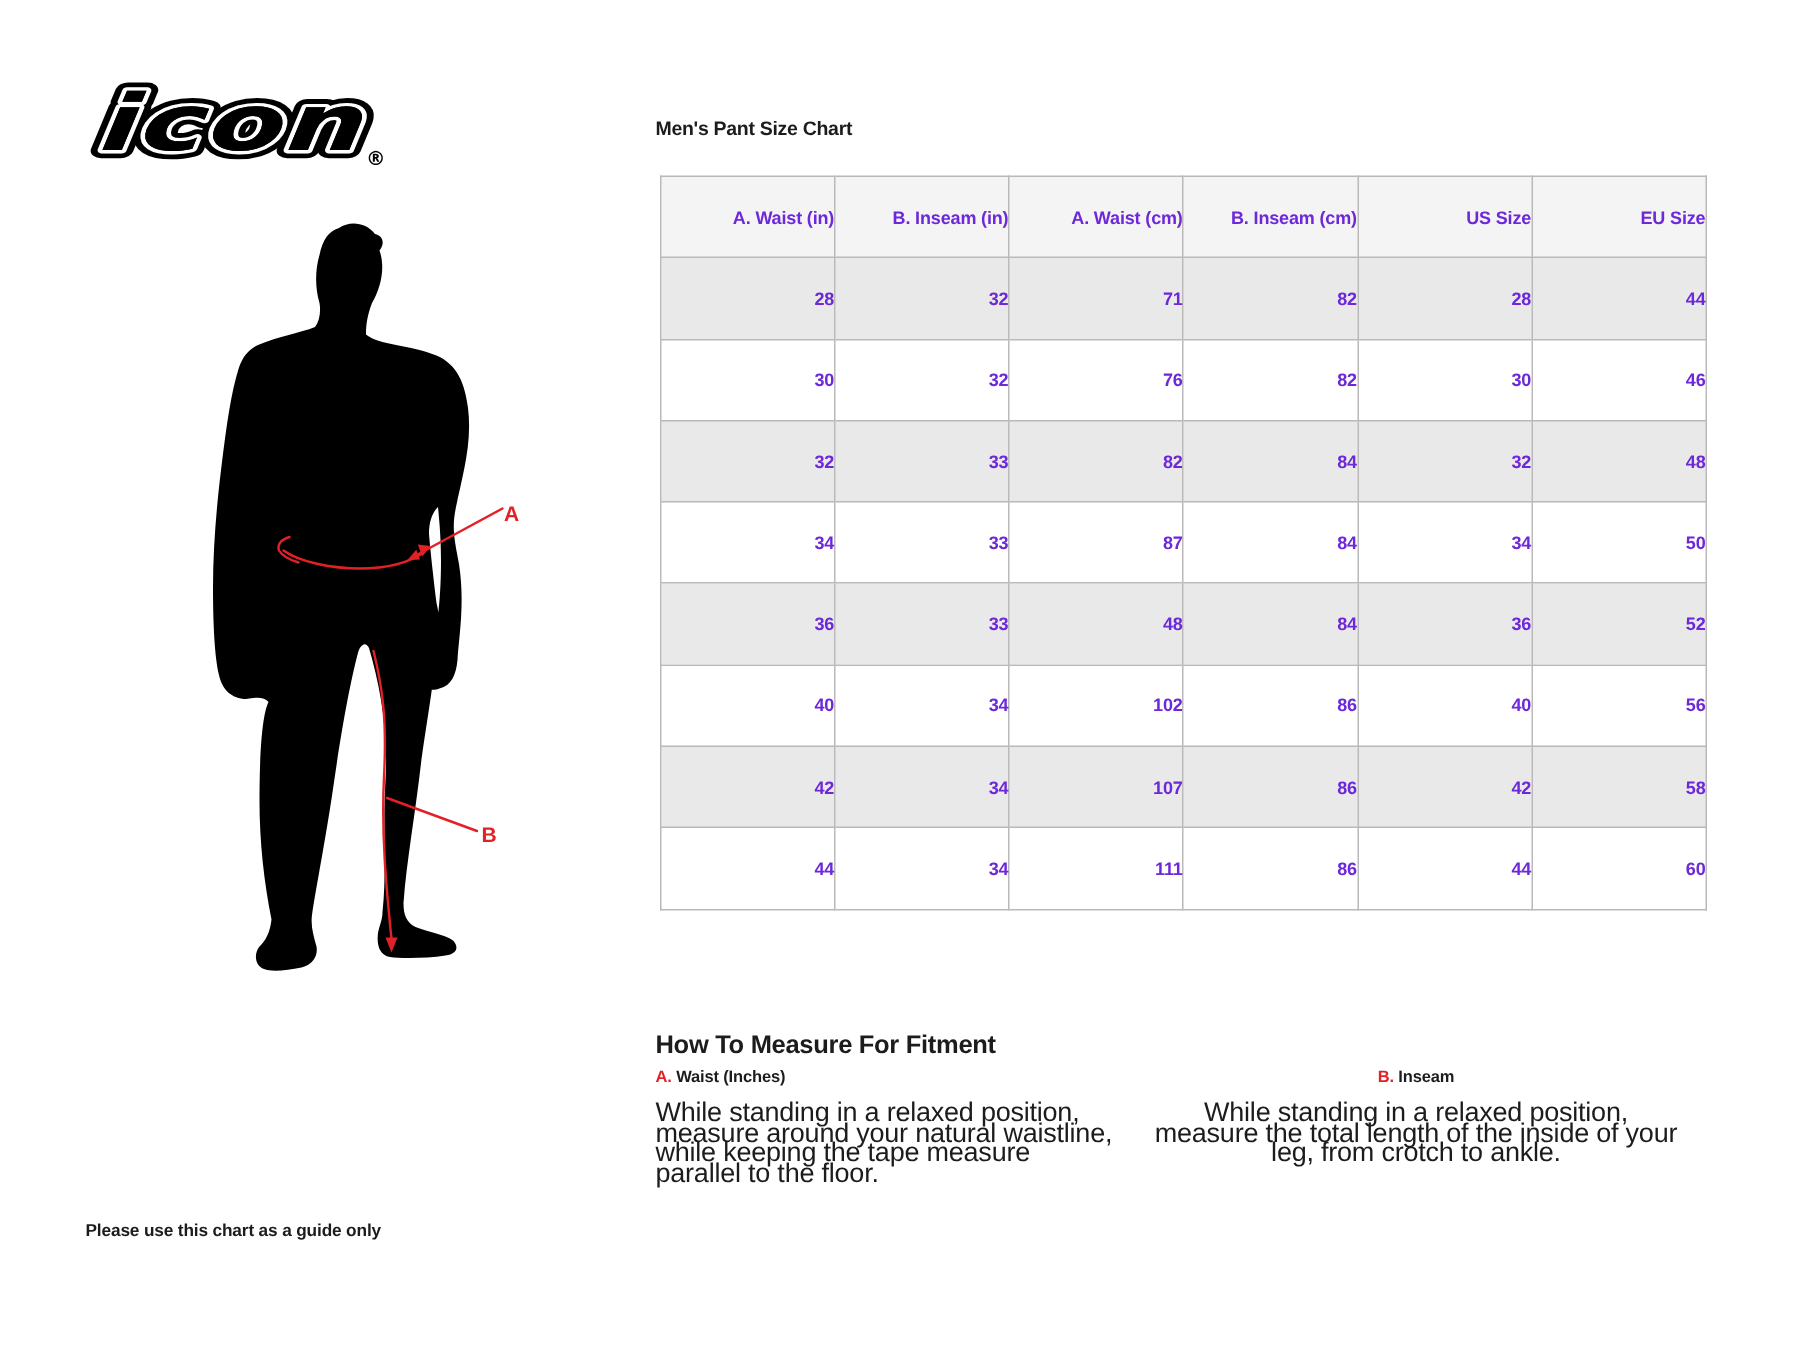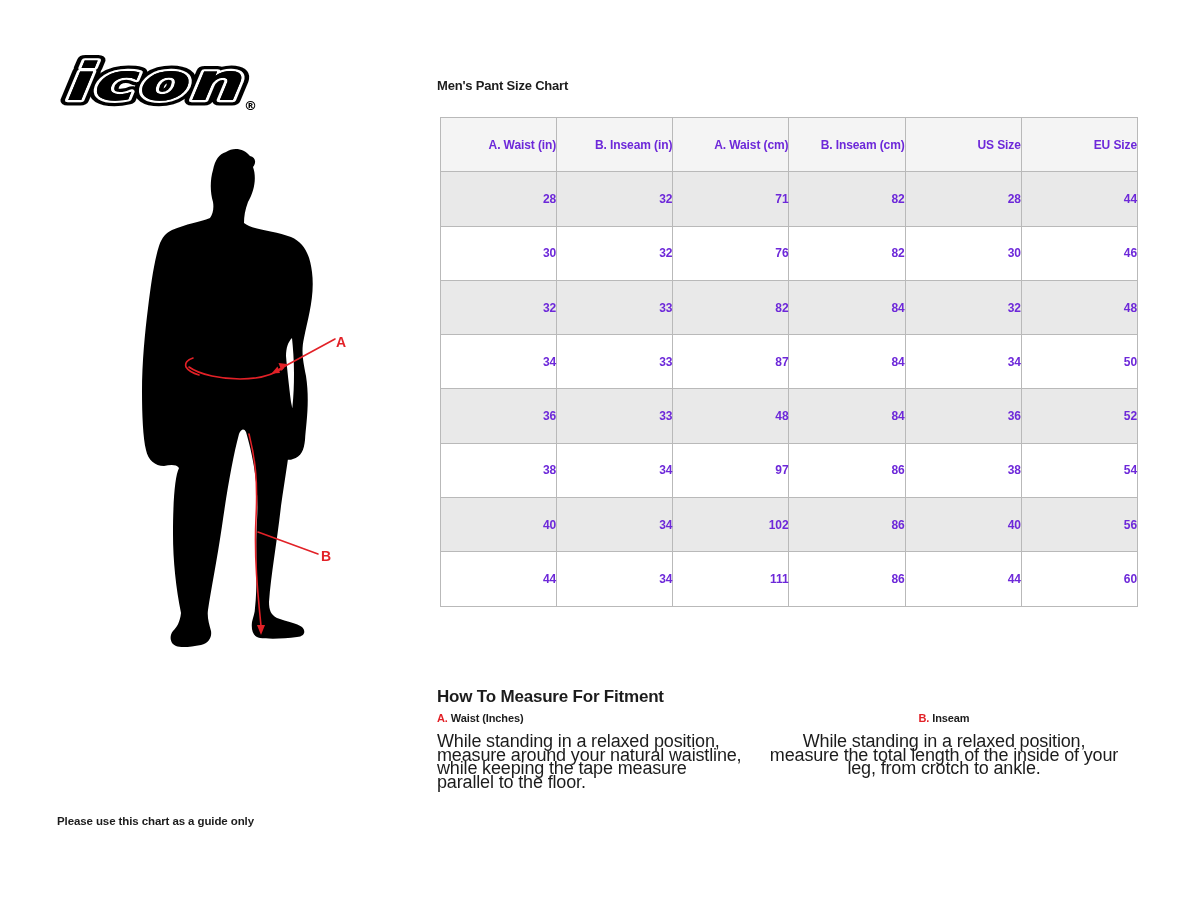--- a/index.html
+++ b/index.html
@@ -192,36 +192,36 @@
         </tr>
         <tr>
           <td>36</td>
           <td>33</td>
           <td>48</td>
           <td>84</td>
           <td>36</td>
           <td>52</td>
         </tr>
         <tr>
-          <td>38</td>
-          <td>34</td>
-          <td>97</td>
-          <td>86</td>
-          <td>38</td>
-          <td>54</td>
-        </tr>
-        <tr>
           <td>40</td>
           <td>34</td>
           <td>102</td>
           <td>86</td>
           <td>40</td>
           <td>56</td>
         </tr>
         <tr>
+          <td>42</td>
+          <td>34</td>
+          <td>107</td>
+          <td>86</td>
+          <td>42</td>
+          <td>58</td>
+        </tr>
+        <tr>
           <td>44</td>
           <td>34</td>
           <td>111</td>
           <td>86</td>
           <td>44</td>
           <td>60</td>
         </tr>
       </tbody>
   </table>
 

